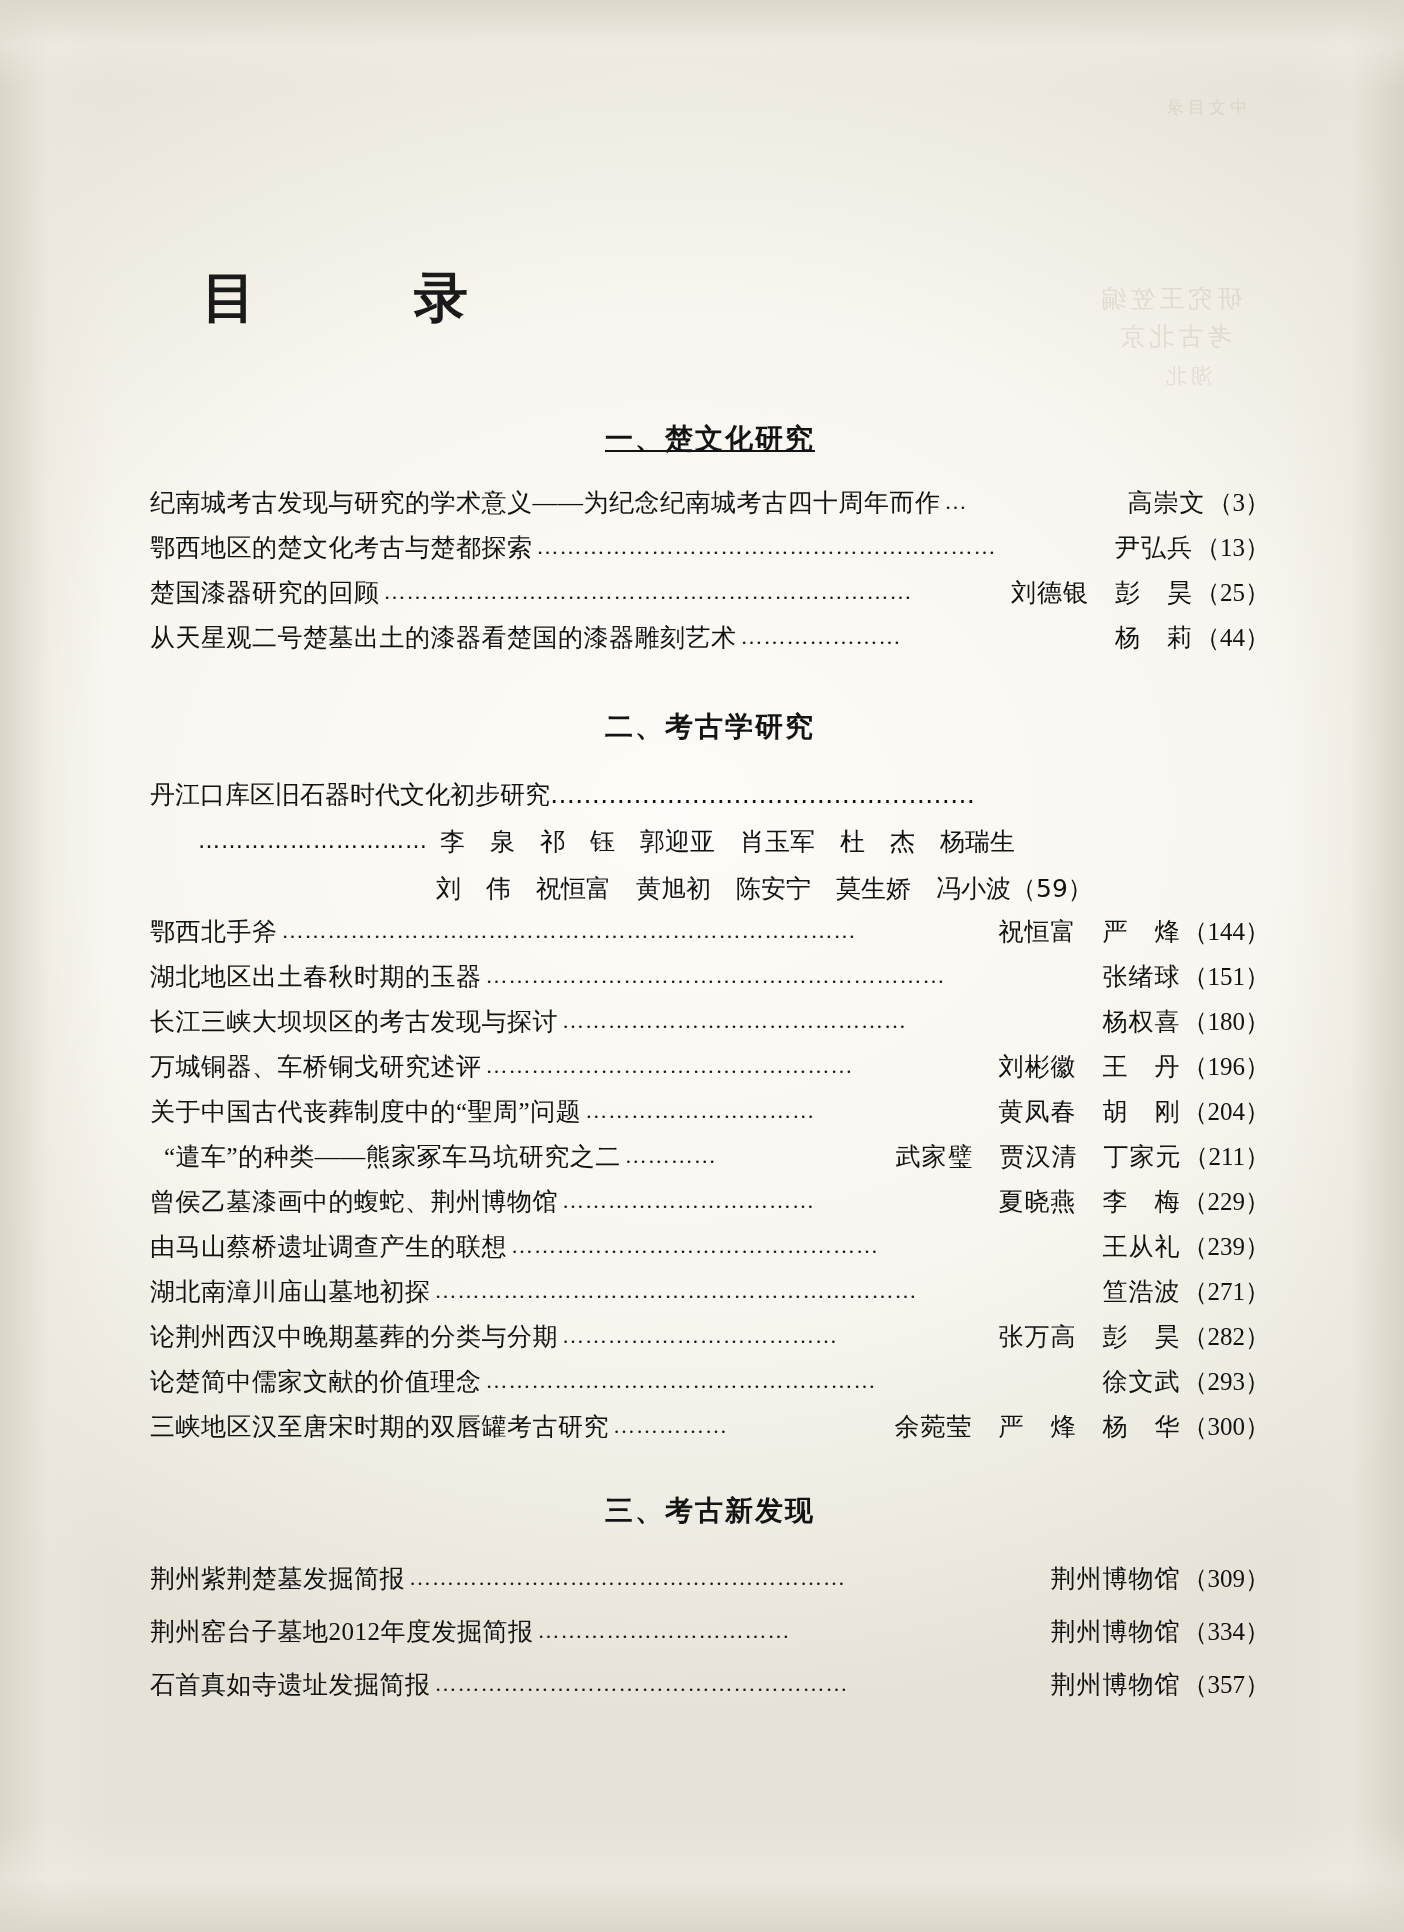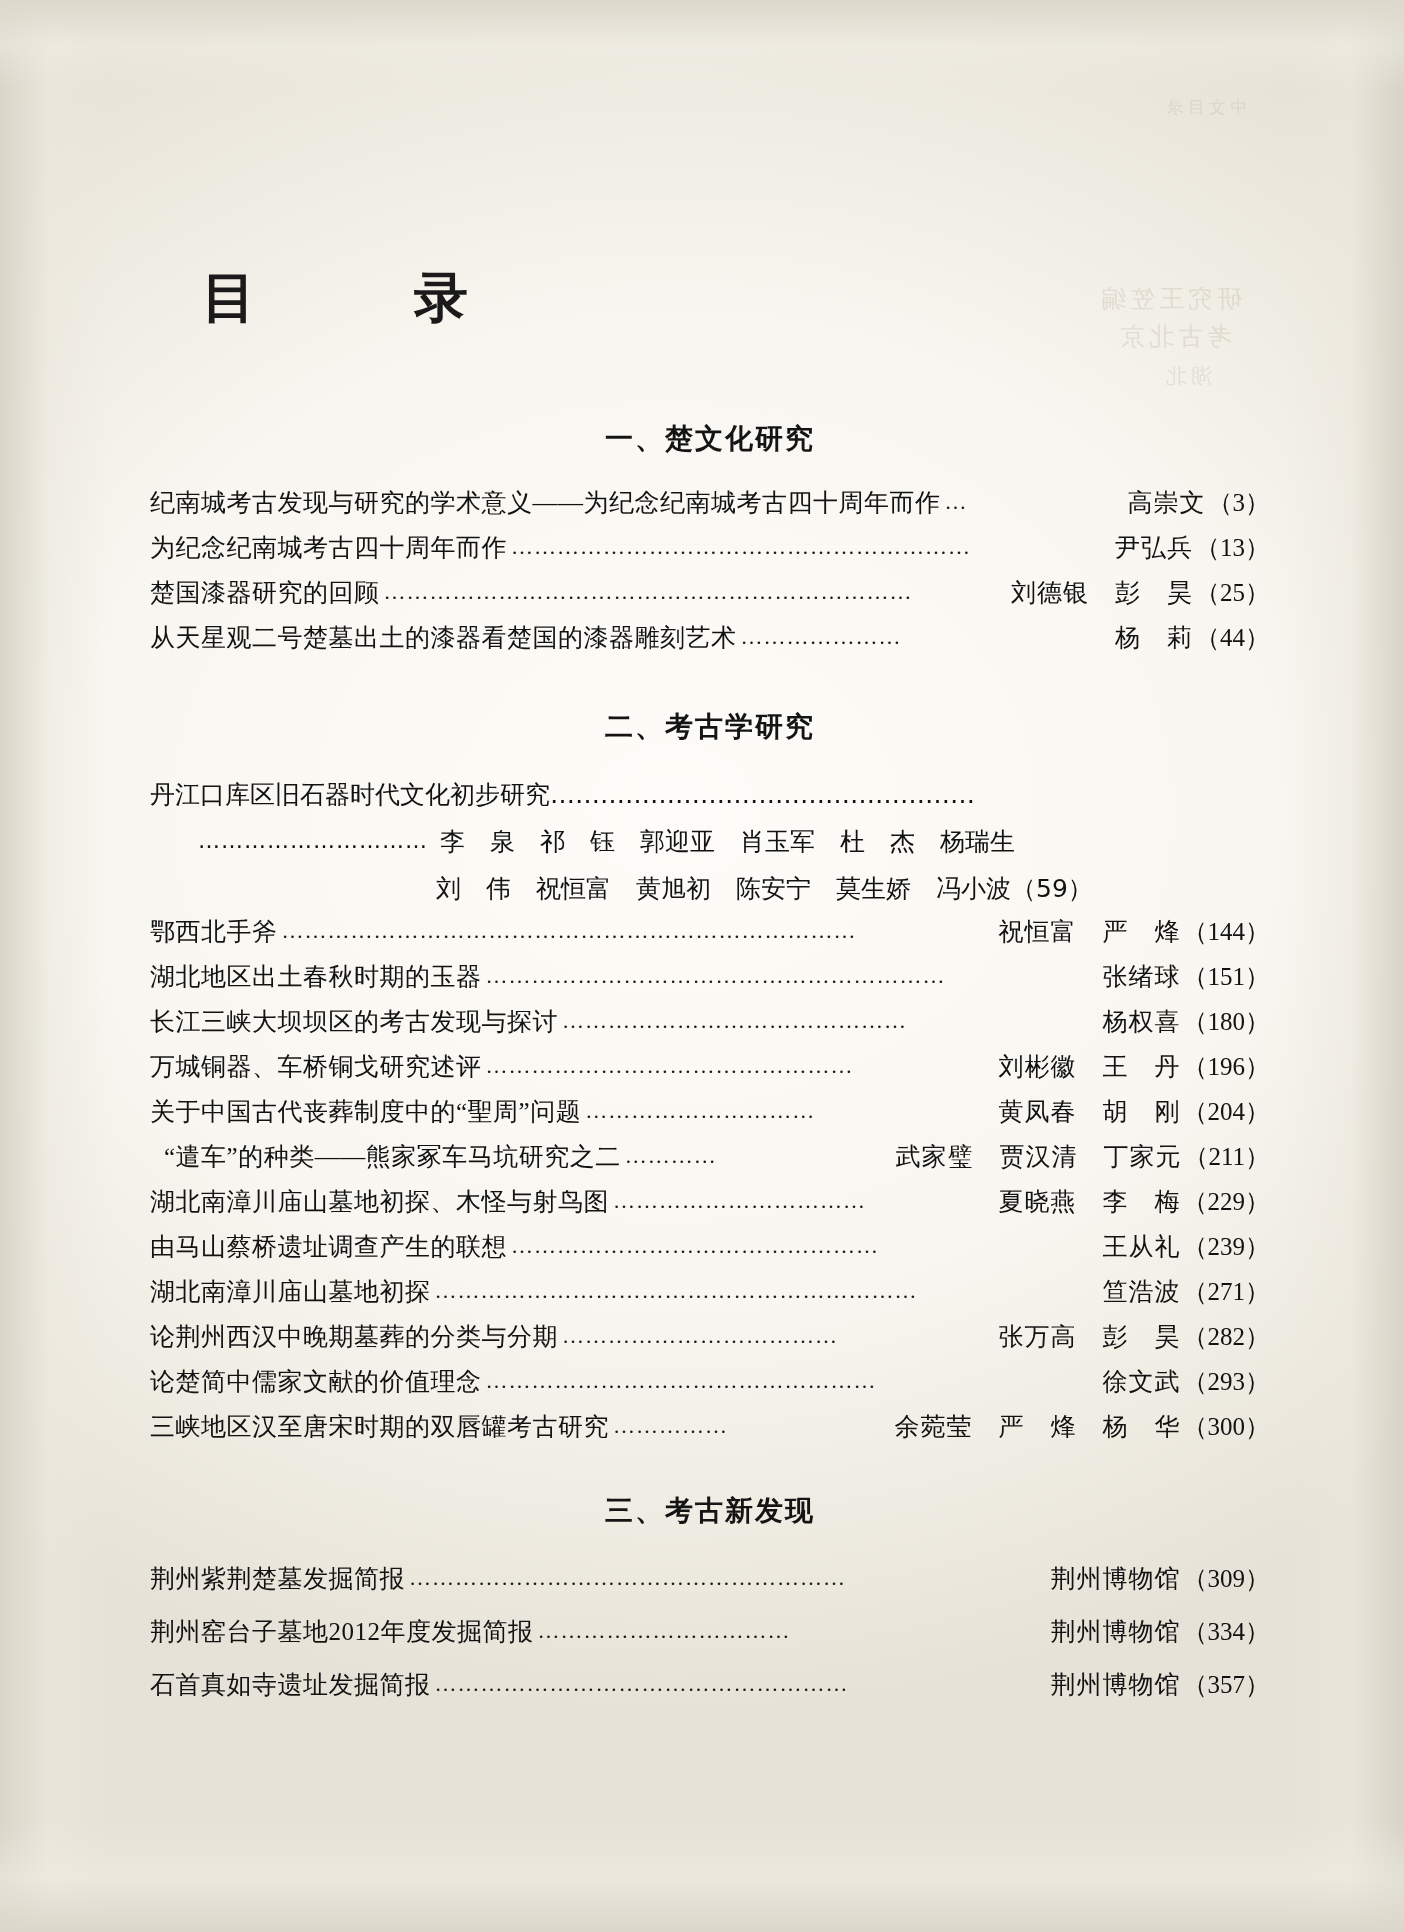--- a/index.html
+++ b/index.html
@@ -77,21 +77,21 @@
   }
 
   .section-head {
     text-align: center;
     font-family: "DejaVu Sans", sans-serif;
     font-weight: 700;
     font-size: 28px;
     color: #141414;
     letter-spacing: 2px;
   }
-  .sec1 { margin-top: 85px; }
+  .sec1 { margin-top: 85px; text-decoration: underline; }
   .sec2 { margin-top: 48px; }
   .sec3 { margin-top: 23px; }
 
   .entries { margin-top: 22px; }
 
   .entry {
     display: flex;
     align-items: baseline;
     font-family: Liberation Serif, serif;
     font-size: 25px;
@@ -184,21 +184,21 @@
     <div class="entries">
 
       <div class="entry">
         <span class="title">纪南城考古发现与研究的学术意义——为纪念纪南城考古四十周年而作</span>
         <span class="leader">…</span>
         <span class="authors">高崇文</span>
         <span class="page-no">（3）</span>
       </div>
 
       <div class="entry">
-        <span class="title">为纪念纪南城考古四十周年而作</span>
+        <span class="title">鄂西地区的楚文化考古与楚都探索</span>
         <span class="leader">……………………………………………………</span>
         <span class="authors">尹弘兵</span>
         <span class="page-no">（13）</span>
       </div>
 
       <div class="entry">
         <span class="title">楚国漆器研究的回顾</span>
         <span class="leader">……………………………………………………………</span>
         <span class="authors">刘德银　彭　昊</span>
         <span class="page-no">（25）</span>
@@ -266,21 +266,21 @@
       </div>
 
       <div class="entry indent-quote">
         <span class="title">“遣车”的种类——熊家冢车马坑研究之二</span>
         <span class="leader">…………</span>
         <span class="authors">武家璧　贾汉清　丁家元</span>
         <span class="page-no">（211）</span>
       </div>
 
       <div class="entry">
-        <span class="title">湖北南漳川庙山墓地初探、木怪与射鸟图</span>
+        <span class="title">曾侯乙墓漆画中的蝮蛇、荆州博物馆</span>
         <span class="leader">……………………………</span>
         <span class="authors">夏晓燕　李　梅</span>
         <span class="page-no">（229）</span>
       </div>
 
       <div class="entry">
         <span class="title">由马山蔡桥遗址调查产生的联想</span>
         <span class="leader">…………………………………………</span>
         <span class="authors">王从礼</span>
         <span class="page-no">（239）</span>

